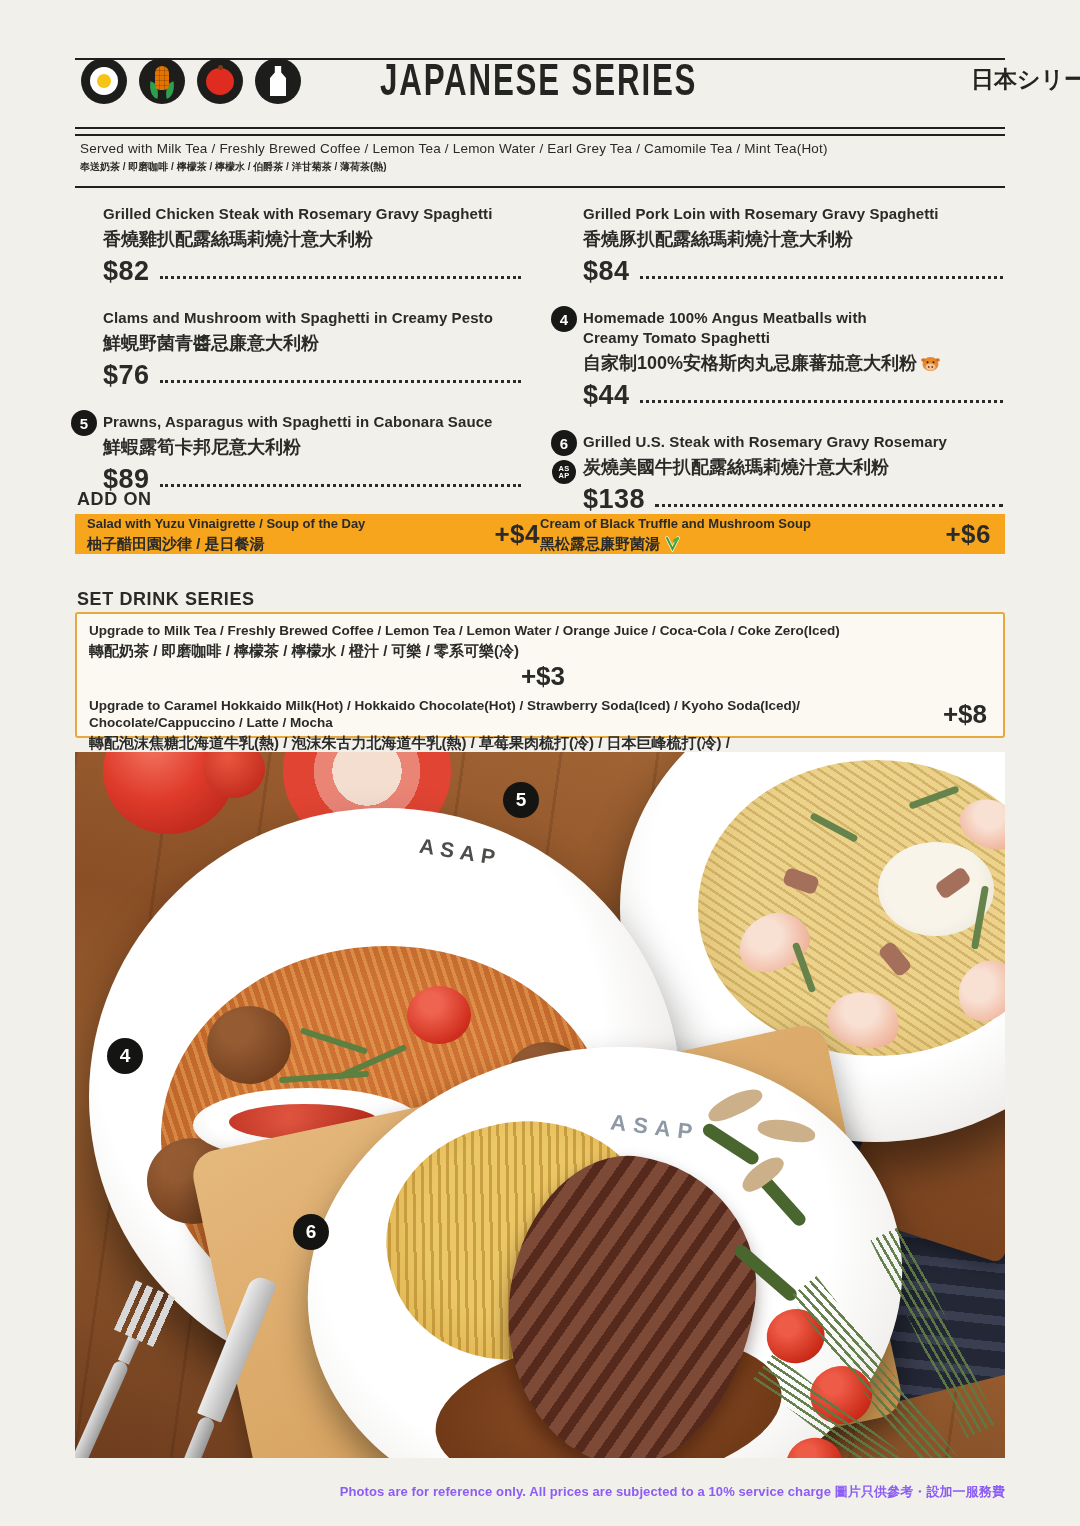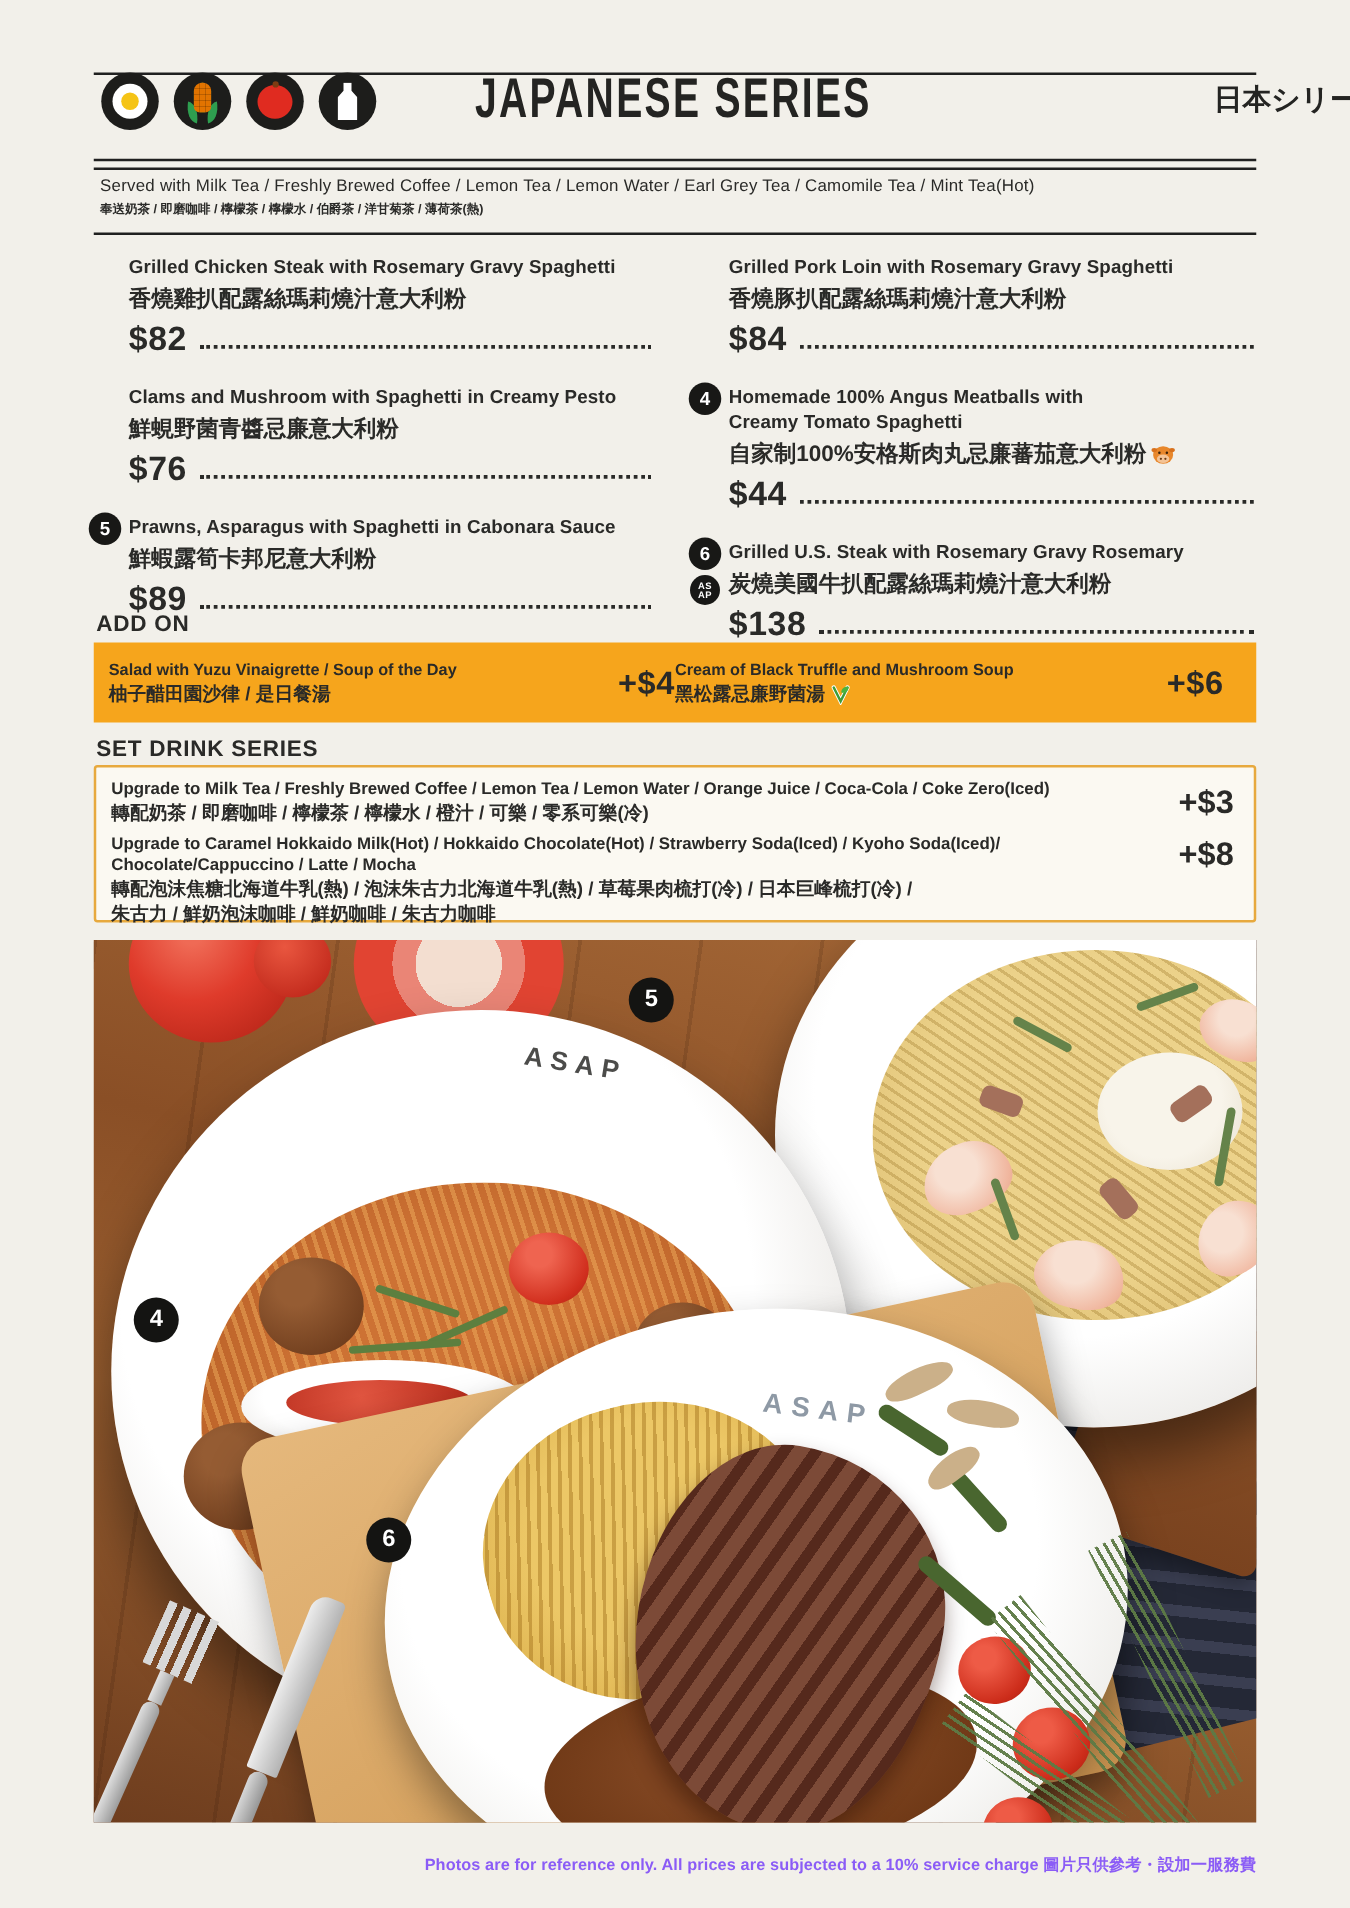--- a/index.html
+++ b/index.html
@@ -54,40 +54,40 @@
   .leader { flex:1; border-bottom:3.5px dotted #2a2a28; margin:0 2px 8px 10px; }
   .badge { position:absolute; left:-4px; top:-2px; width:26px; height:26px; border-radius:50%;
     background:#181816; color:#fff; font-weight:800; font-size:15px; display:flex; align-items:center; justify-content:center; }
   .asap-badge { position:absolute; left:-3px; top:28px; width:24px; height:24px; border-radius:50%;
     background:#181816; color:#fff; font-weight:800; font-size:7.5px; line-height:7.5px; letter-spacing:.4px;
     display:flex; flex-direction:column; align-items:center; justify-content:center; }
 
   
   .sec-heading { position:absolute; left:77px; font-size:18px; font-weight:800; letter-spacing:.6px; }
   .addon-heading { top:489px; }
-  .addon-band { position:absolute; left:75px; top:514px; width:930px; height:64px; background:#f6a51c;
+  .addon-band { position:absolute; left:75px; top:514px; width:930px; height:40px; background:#f6a51c;
     display:flex; align-items:center; }
   .addon-cell { display:flex; align-items:center; }
   .addon-cell.c1 { width:465px; padding-left:12px; }
-  .addon-cell.c2 { flex:1; padding-right:26px; }
+  .addon-cell.c2 { flex:1; padding-right:14px; }
   .addon-text { flex:1; }
   .addon-text .en { font-size:13px; font-weight:700; line-height:16px; }
   .addon-text .zh { font-size:15px; font-weight:700; line-height:19px; margin-top:2px; display:flex; align-items:center; gap:4px; }
   .addon-price { font-size:26px; font-weight:800; letter-spacing:.5px; padding-left:8px; }
 
   
   .upgrade-heading { top:589px; }
   .upgrade-box { position:absolute; left:75px; top:612px; width:930px; height:126px;
     border:2px solid #e7a93e; background:#fbf9f2; border-radius:3px; padding:8px 16px 6px 12px; }
   .up-row { display:flex; }
   .up-text { flex:1; }
   .up-text .en { font-size:13.5px; font-weight:600; line-height:17px; white-space:pre-line; }
   .up-text .zh { font-size:15px; font-weight:600; line-height:20px; margin-top:2px; white-space:pre-line; }
   .up-price { font-size:26px; font-weight:800; padding-left:10px; align-self:flex-start; margin-top:2px; }
-  .up-row.r1 { margin-bottom:5px; }
+  .up-row.r1 { margin-bottom:5px;flex-direction:column; }
   .up-row.r1 .up-price { align-self:center; margin-top:0; }
 
   
   .photo { position:absolute; left:75px; top:752px; width:930px; height:706px; overflow:hidden;
     background:
       repeating-linear-gradient(98deg, rgba(40,16,4,.14) 0 3px, rgba(0,0,0,0) 3px 96px),
       linear-gradient(14deg, #6e3d1e, #9a5f30 38%, #8a4f26 62%, #a76a38 100%);
   }
   .ph { position:absolute; }
   

